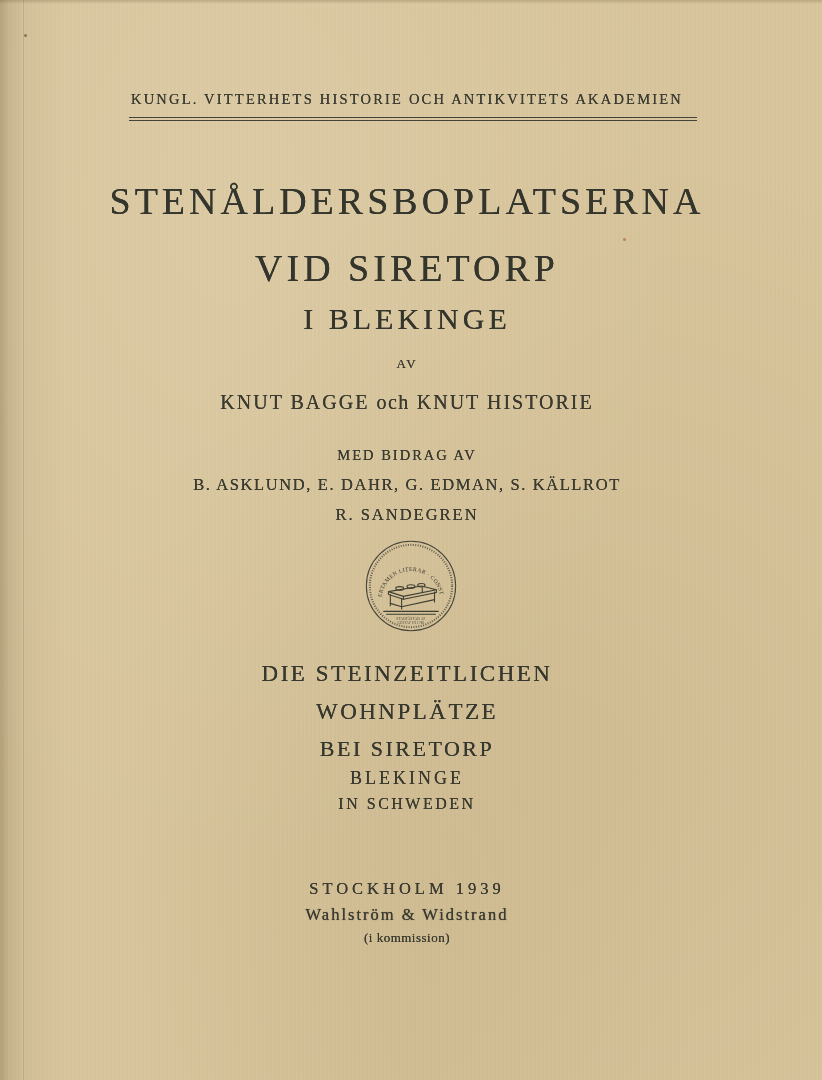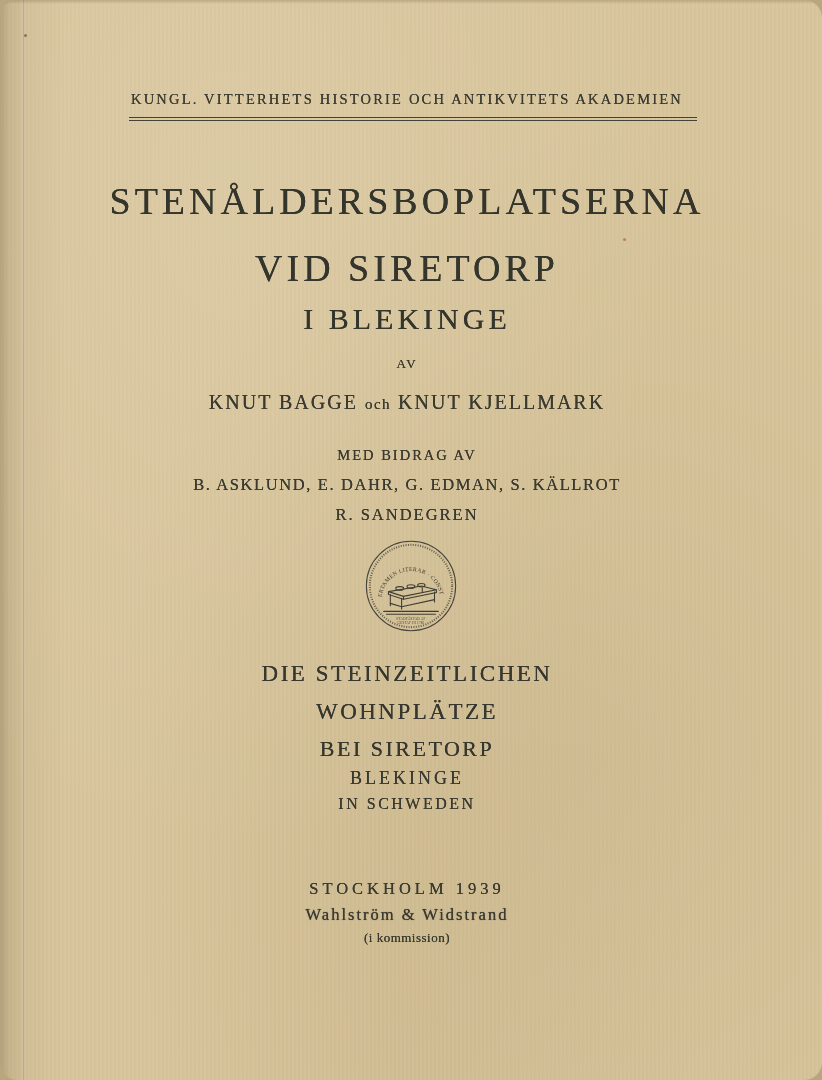--- a/index.html
+++ b/index.html
@@ -6,21 +6,20 @@
   .page {
     position:relative; width:822px; height:1080px; overflow:hidden;
     background-color:#d8c59c;
     background-image:
       radial-gradient(ellipse at 28% 18%, rgba(255,250,235,0.10), transparent 55%),
       radial-gradient(ellipse at 75% 70%, rgba(120,95,45,0.07), transparent 60%),
       radial-gradient(ellipse at 50% 95%, rgba(125,100,55,0.06), transparent 50%),
       repeating-linear-gradient(90deg, rgba(255,255,245,0.018) 0 2px, rgba(60,45,20,0.015) 2px 4px);
     font-family:"Liberation Serif","DejaVu Serif",serif;
     color:#3a3a30;
-    border-radius:18px;
   }
   .page * { box-sizing:border-box; }
   .spine-shade { position:absolute; left:0; top:0; bottom:0; width:70px; pointer-events:none;
     background:linear-gradient(to right, rgba(92,76,44,0.30) 0px, rgba(92,76,44,0.14) 9px, rgba(92,76,44,0.05) 26px, rgba(92,76,44,0.0) 66px); }
   .spine-crease { position:absolute; left:22px; top:0; bottom:0; width:2px; pointer-events:none;
     background:linear-gradient(to right, rgba(255,252,240,0.30), rgba(95,80,45,0.28)); }
   .top-edge { position:absolute; top:0; left:0; right:0; height:4px; pointer-events:none;
     background:linear-gradient(to bottom, rgba(95,80,45,0.25), rgba(95,80,45,0)); }
   .speck1 { position:absolute; left:24px; top:34px; width:3px; height:3px; border-radius:50%;
     background:rgba(70,58,32,0.55); }
@@ -35,21 +34,21 @@
   .rule-double{ position:absolute; top:117px; left:50%; transform:translateX(6px);
                 margin-left:-284px; width:568px; height:3.5px;
                 border-top:1.6px solid #43433a; border-bottom:1.4px solid #43433a; }
 
   .title1 { top:179px; font-size:38px;   letter-spacing:4px;   color:#34352c; }
   .title2 { top:246px; font-size:38px;   letter-spacing:4px;   color:#34352c; }
   .title3 { top:302px; font-size:30px;   letter-spacing:4px;   color:#34352c; }
 
   .av        { top:356px; font-size:13px;   letter-spacing:2px; }
   .authors   { top:391px; font-size:20px;   letter-spacing:2px; }
-  .authors .conj { font-size:15px; letter-spacing:1.5px;text-align:center; }
+  .authors .conj { font-size:20px; letter-spacing:1.5px;text-align:center; }
 
   .bidrag    { top:447px; font-size:14.5px; letter-spacing:2px; }
   .contrib1  { top:475px; font-size:16.5px; letter-spacing:1.6px; }
   .contrib2  { top:505px; font-size:16.5px; letter-spacing:2px; }
 
   .seal-wrap { position:absolute; top:539px; left:50%; margin-left:-43px; width:94px; height:94px; }
 
   .german1 { top:661px; font-size:23px;   letter-spacing:2.5px; color:#36372e; }
   .german2 { top:699px; font-size:23px;   letter-spacing:2.5px; color:#36372e; }
   .german3 { top:736px; font-size:22px;   letter-spacing:2.5px; color:#36372e; }
@@ -75,21 +74,21 @@
 
     <div class="t masthead">KUNGL. VITTERHETS HISTORIE OCH ANTIKVITETS AKADEMIEN</div>
     <div class="rule-double"></div>
 
     <div class="t title1">STENÅLDERSBOPLATSERNA</div>
     <div class="t title2">VID SIRETORP</div>
     <div class="t title3">I BLEKINGE</div>
 
     <div class="t av">AV</div>
 
-    <div class="t authors"><span>KNUT BAGGE</span>&nbsp;<span class="conj">och</span>&nbsp;<span>KNUT KJELLMARK</span></div>
+    <div class="t authors"><span>KNUT BAGGE</span>&nbsp;<span class="conj">och</span>&nbsp;<span>KNUT HISTORIE</span></div>
 
     <div class="t bidrag">MED BIDRAG AV</div>
     <div class="t contrib1">B. ASKLUND, E. DAHR, G. EDMAN, S. KÄLLROT</div>
     <div class="t contrib2">R. SANDEGREN</div>
 
     <div class="seal-wrap">
       <svg viewBox="0 0 100 100" width="94" height="94">
         <circle cx="50" cy="50" r="47.5" fill="none" stroke="#45443a" stroke-width="1.1"></circle>
         <circle cx="50" cy="50" r="43.8" fill="none" stroke="#48473b" stroke-width="2.1" stroke-dasharray="1.1 1.5" opacity="0.8"></circle>
         <defs>

